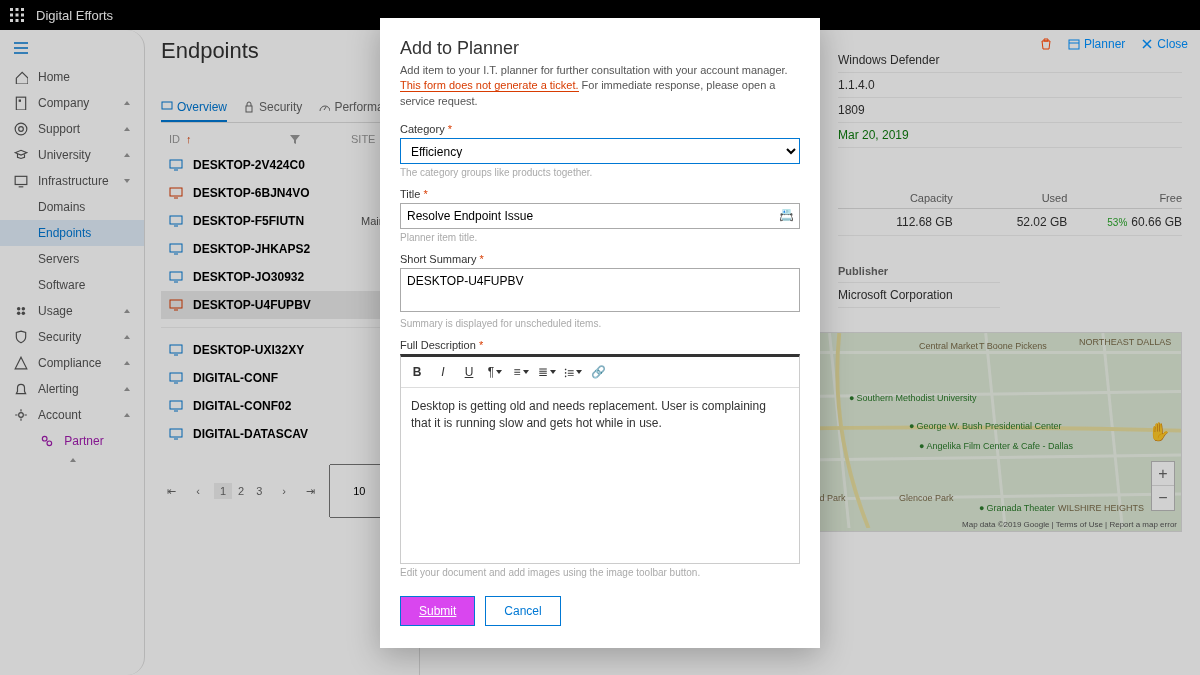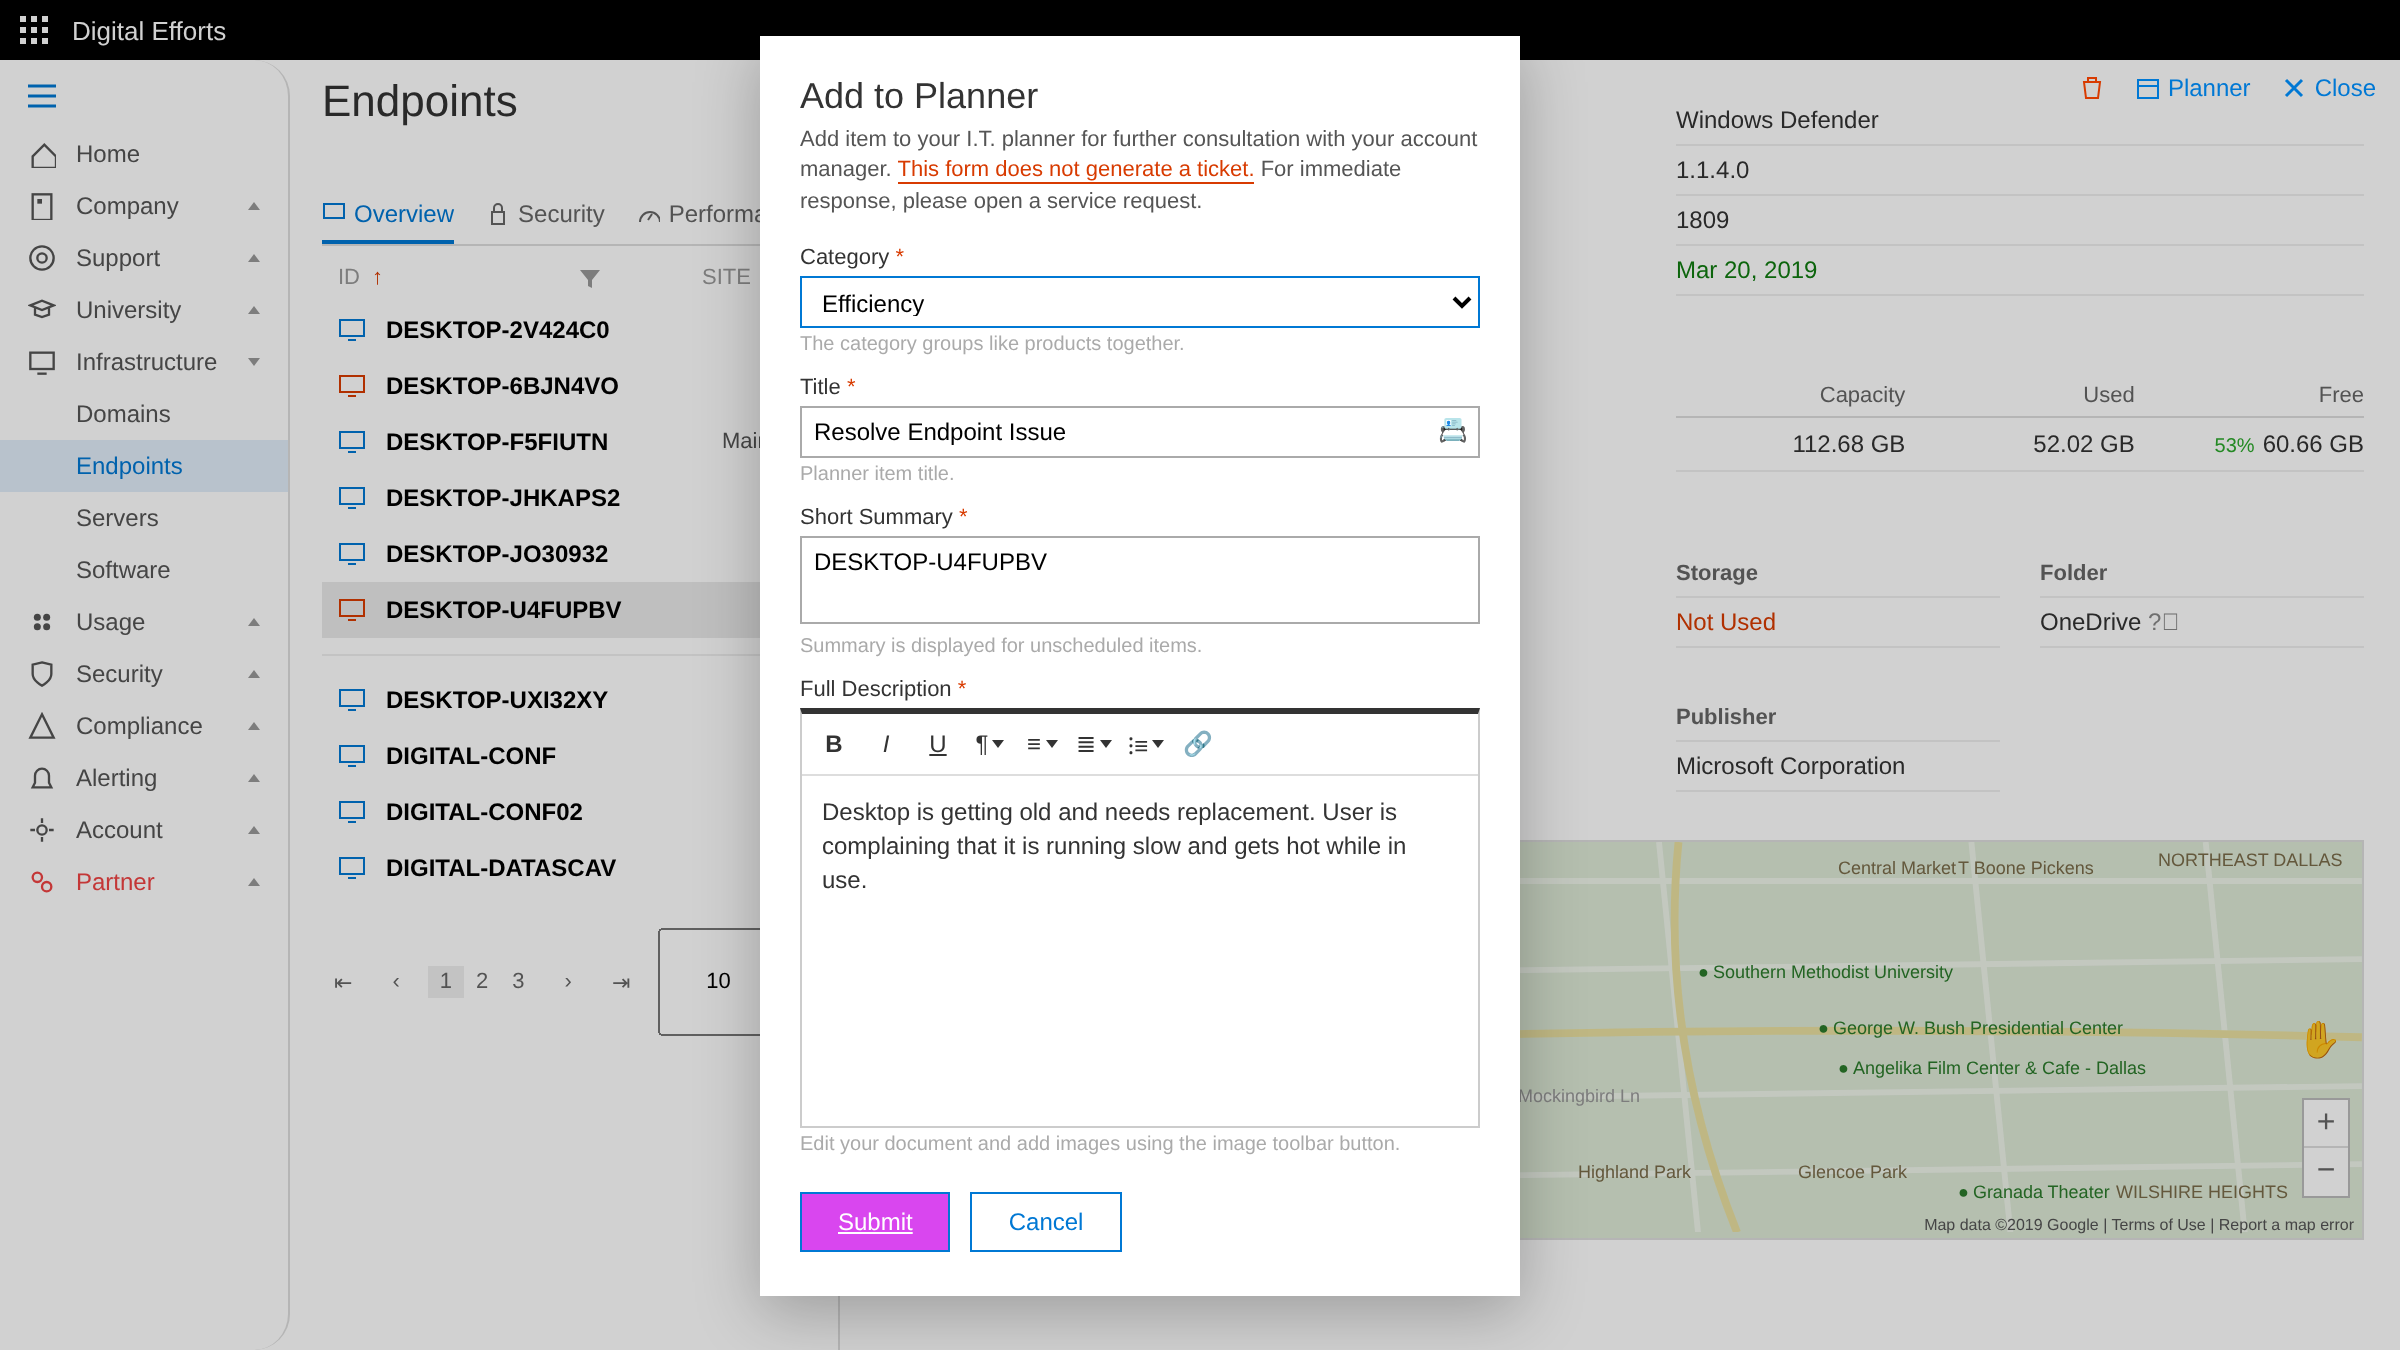--- a/index.html
+++ b/index.html
@@ -75,21 +75,21 @@
 .maplogo { position: absolute; left: 6px; bottom: 6px; font-size: 12px; font-weight: 600; }
 .maplogo span:nth-child(1){color:#4285F4}.maplogo span:nth-child(2){color:#EA4335}.maplogo span:nth-child(3){color:#FBBC05}.maplogo span:nth-child(4){color:#4285F4}.maplogo span:nth-child(5){color:#34A853}.maplogo span:nth-child(6){color:#EA4335}
 .mapzoom { position: absolute; right: 6px; bottom: 20px; width: 24px; border: 1px solid #bbb; background: #fff; }
 .mapzoom div { height: 24px; display: flex; align-items: center; justify-content: center; font-size: 16px; color: #666; border-bottom: 1px solid #ddd; cursor: pointer; }
 .peg { position: absolute; right: 10px; bottom: 88px; font-size: 18px; color: #f4b400; }
 .mapfooter { position: absolute; right: 4px; bottom: 2px; font-size: 8px; color: #555; }
 .mapnote { font-size: 11px; color: #888; margin-top: 4px; }
 
 .dim { position: absolute; inset: 0; background: rgba(0,0,0,0.18); }
 
-.modal { position: absolute; top: 18px; left: 380px; width: 380px; background: #fff; box-shadow: 0 8px 30px rgba(0,0,0,0.25); padding: 20px 20px 22px; }
+.modal { position: absolute; top: 18px; left: 380px; width: 440px; background: #fff; box-shadow: 0 8px 30px rgba(0,0,0,0.25); padding: 20px 20px 22px; }
 .modal h2 { font-size: 18px; font-weight: 400; color: #333; margin-bottom: 4px; }
 .modal .desc { font-size: 11px; color: #555; line-height: 1.4; margin-bottom: 14px; }
 .modal .desc .und { color: #d83b01; border-bottom: 1px solid #d83b01; }
 .fgroup { margin-bottom: 10px; }
 .flabel { font-size: 11px; color: #333; margin-bottom: 3px; }
 .flabel .req { color: #d83b01; }
 .fhelp { font-size: 10px; color: #aaa; margin-top: 3px; }
 .fselect, .finput, .ftextarea { width: 100%; border: 1px solid #aaa; padding: 5px 6px; font-size: 12px; font-family: inherit; }
 .fselect { height: 26px; border: 1px solid #0078d4; background: #fff; }
 .ftextarea { height: 44px; resize: none; }
@@ -257,21 +257,21 @@
             <span class="icon">
               <svg viewBox="0 0 12 12">
                 <circle cx="6" cy="6" r="2" fill="none" stroke="currentColor"></circle>
                 <path d="M6 1v2M6 9v2M1 6h2M9 6h2" stroke="currentColor"></path>
               </svg>
             </span>
             <span>Account</span>
           </span>
           <span class="caret caret-up" style="color:#999"></span>
         </div>
-        <div class="sb-item" style="color: #ef4444;">
+        <div class="sb-item" style="color: #a21caf; flex-direction: column;">
           <span class="l">
             <span class="icon">
               <svg viewBox="0 0 12 12">
                 <circle cx="4" cy="4" r="2" fill="none" stroke="currentColor"></circle>
                 <circle cx="8" cy="8" r="2" fill="none" stroke="currentColor"></circle>
               </svg>
             </span>
             <span>Partner</span>
           </span>
           <span class="caret caret-up" style="color:#999"></span>
@@ -457,30 +457,20 @@
             <div class="dc">Used</div>
             <div class="dc">Free</div>
           </div>
           <div class="disk-row">
             <div class="dc">112.68 GB</div>
             <div class="dc">52.02 GB</div>
             <div class="dc"><span class="free-pct">53%</span><span>60.66 GB</span></div>
           </div>
         </div>
 
-        <div class="two-col" style="margin-left:400px">
-          <div>
-            <div class="kv2 head">Storage</div>
-            <div class="kv2 warn">Not Used</div>
-          </div>
-          <div>
-            <div class="kv2 head">Folder</div>
-            <div class="kv2"><span>OneDrive</span> <span style="color:#888">?⃣</span></div>
-          </div>
-        </div>
 
         <div class="two-col" style="margin-top:24px;margin-left:400px">
           <div>
             <div class="kv2 head">Publisher</div>
             <div class="kv2">Microsoft Corporation</div>
           </div>
           <div></div>
         </div>
 
         <div class="mapzone">

